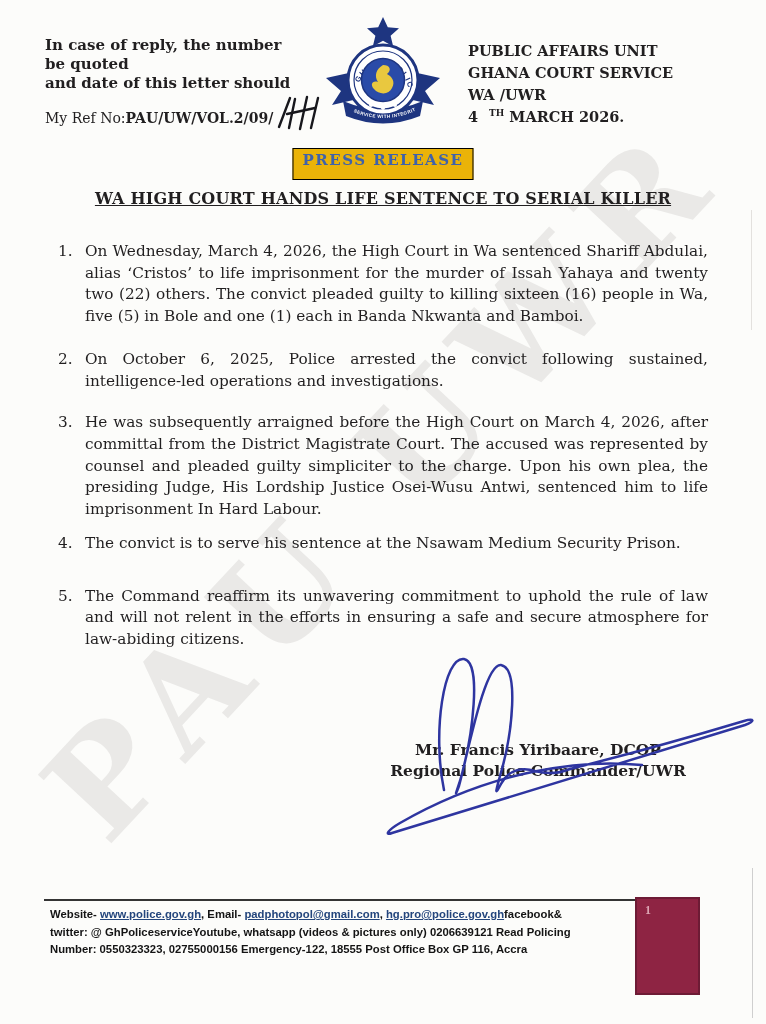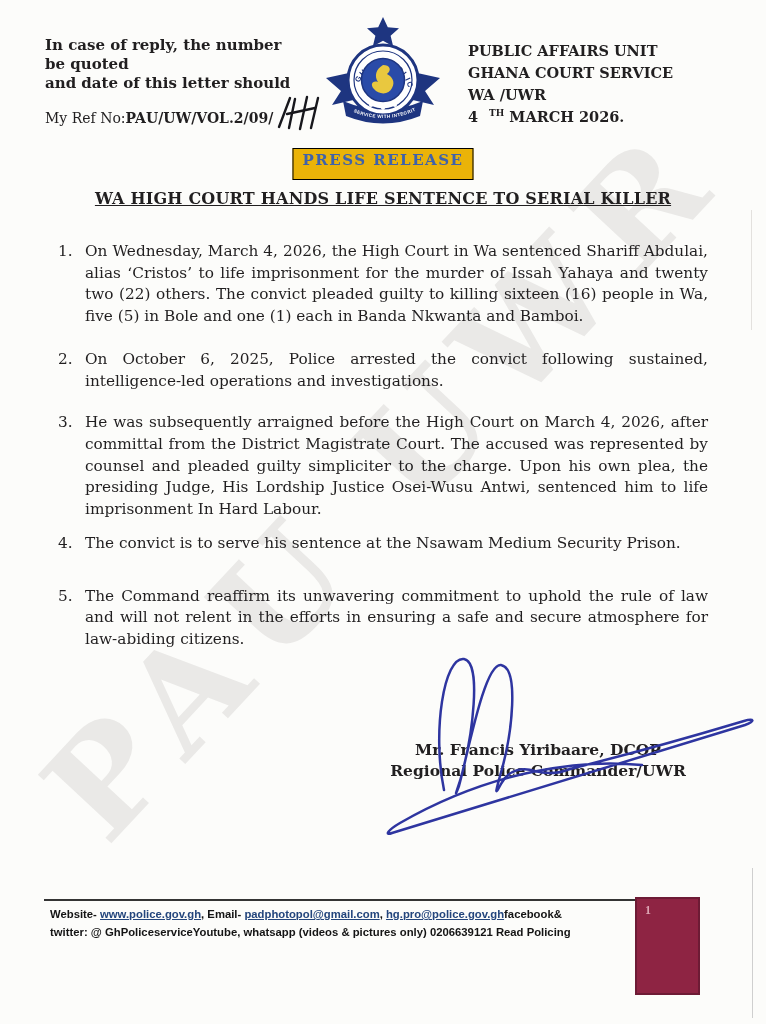--- a/index.html
+++ b/index.html
@@ -191,20 +191,21 @@
 
     <div class="signer-block">
       <div>Mr. Francis Yiribaare, DCOP</div>
       <div>Regional Police Commander/UWR</div>
     </div>
 
     <div class="footer-rule"></div>
     <div class="footer-text">
       <span>Website- </span><span class="link">www.police.gov.gh</span><span>,  Email- </span><span class="link">padphotopol@gmail.com</span><span>,  </span><span class="link">hg.pro@police.gov.gh</span><span>facebook&amp;</span>
       <div>twitter: @ GhPoliceserviceYoutube, whatsapp (videos &amp; pictures only)  0206639121 Read Policing</div>
+      <div>Number: 0550323323, 02755000156 Emergency-122, 18555 Post Office Box GP 116, Accra</div>
     </div>
 
     <div class="page-box">
       <span>1</span>
     </div>
 
     <div class="scan-edge-right"></div>
     <div class="scan-edge-right2"></div>
 
   </div>

